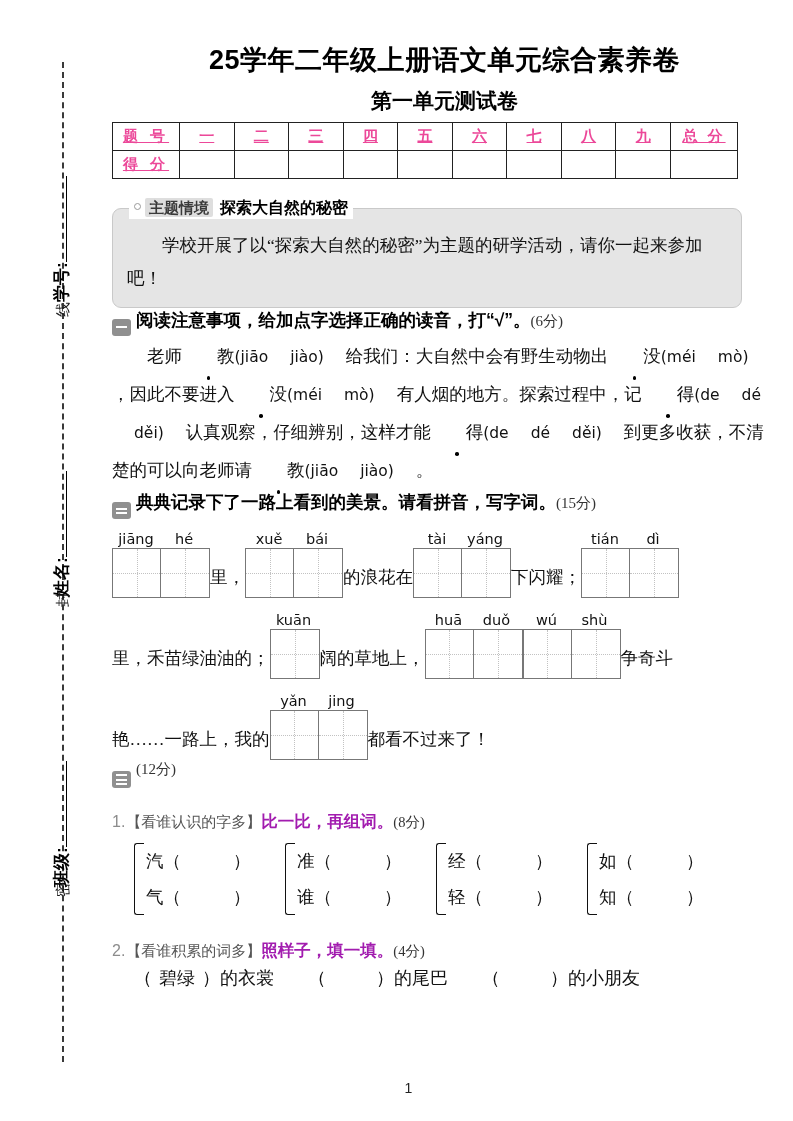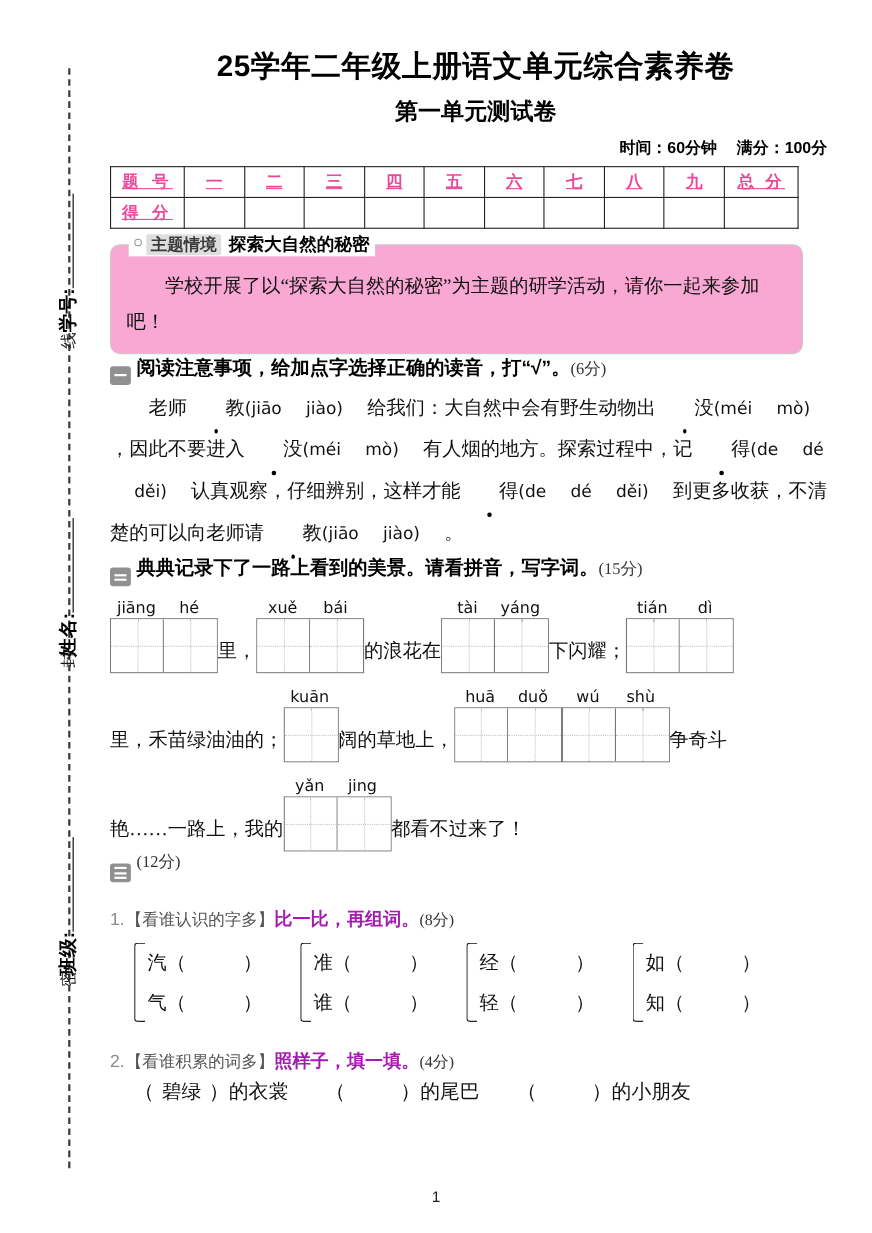--- a/index.html
+++ b/index.html
@@ -62,21 +62,21 @@
     width: 86px;
     height: 17px;
   }
   .seal-field.f1 { top: 215px; }
   .seal-field.f2 { top: 510px; }
   .seal-field.f3 { top: 800px; }
 
   
   .sheet {
     position: absolute;
-    left: 100px; top: 0;
+    left: 112px; top: 0;
     width: 665px; height: 1121px;
   }
 
   .title-main {
     margin-top: 42px;
     text-align: center;
     font-family: "Liberation Sans", "DejaVu Sans", sans-serif;
     font-weight: bold;
     font-size: 27px;
     letter-spacing: 0.5px;
@@ -117,27 +117,27 @@
     font-size: 15px;
     font-weight: bold;
     color: #ec4899;
     text-decoration: underline;
   }
   table.score td.hcell { width: 64px; letter-spacing: 4px; }
   table.score td.tot { width: 64px; letter-spacing: 3px; }
 
   
   .theme-box {
-    margin-top: 14px;
+    margin-top: 29px;
     width: 600px;
     border: 1.2px solid #c9c9c9;
     border-radius: 9px;
     padding: 8px 14px 12px 14px;
     position: relative;
-    background: #f9a8d4;
+    background: #e5e5e5;
   }
   .theme-head {
     position: absolute;
     top: -11px; left: 16px;
     background: #fff;
     padding: 0 5px;
     white-space: nowrap;
   }
   .theme-dot {
     display: inline-block;
@@ -388,24 +388,20 @@
     <span>班级:</span><span class="fl"></span>
   </div>
   <div class="seal-word w3">密</div>
 </div>
 
 <div class="sheet">
 
   <div class="title-main">25学年二年级上册语文单元综合素养卷</div>
   <div class="title-sub">第一单元测试卷</div>
 
-  <div class="meta-line">
-    <span>时间：60分钟</span>
-    <span>满分：100分</span>
-  </div>
 
   <table class="score">
     <tbody>
       <tr>
         <td class="hcell">题 号</td>
         <td>一</td>
         <td>二</td>
         <td>三</td>
         <td>四</td>
         <td>五</td>

